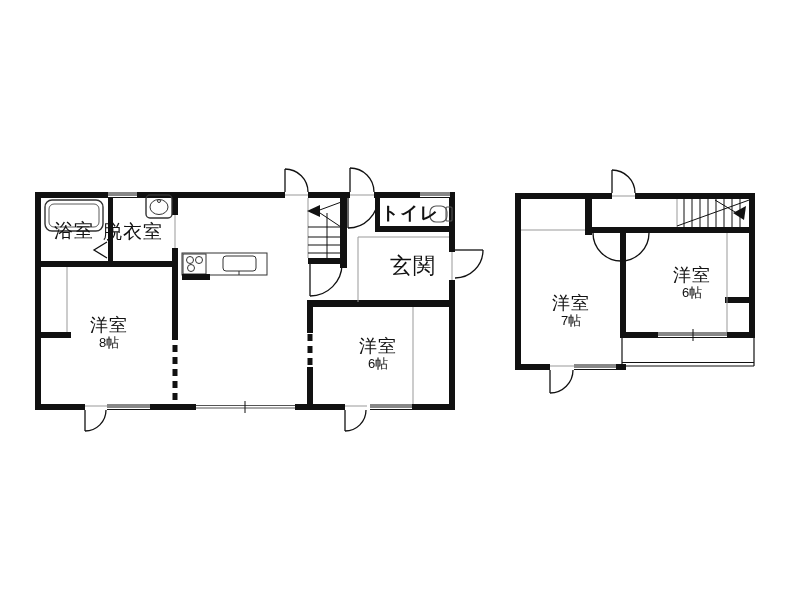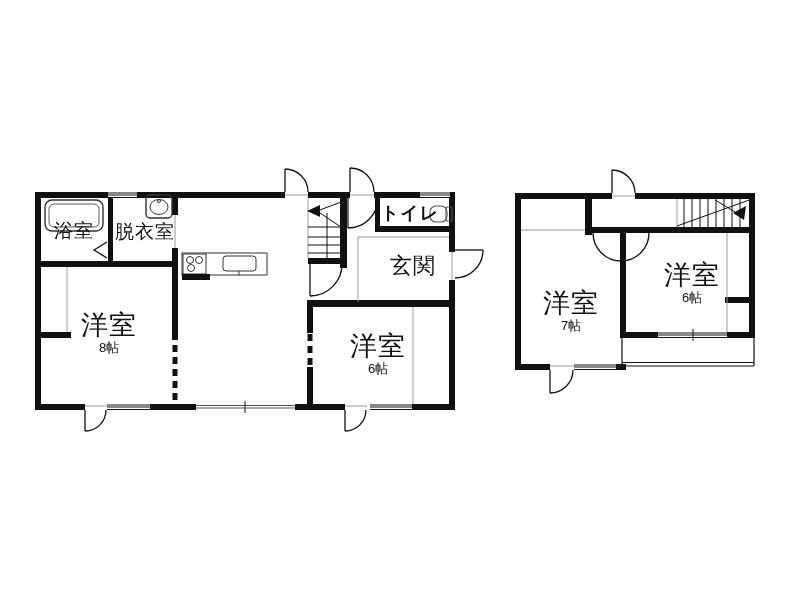--- a/index.html
+++ b/index.html
@@ -2,21 +2,21 @@
 <html><head>
 <meta charset="utf-8">
 <style>
   html,body{margin:0;padding:0;background:#fff;}
   .canvas{position:relative;width:800px;height:600px;background:#ffffff;overflow:hidden;
           font-family:"Liberation Sans","DejaVu Sans",sans-serif;}
   .plan-svg{position:absolute;left:0;top:0;}
   .lbl{position:absolute;transform:translate(-50%,-50%);text-align:center;color:#111;
        line-height:1.1;white-space:nowrap;letter-spacing:1px;}
   .lbl .sub{display:block;letter-spacing:0;}
-  .f19{font-size:19px;} .f18{font-size:18px;font-weight:bold;} .f21{font-size:27px;} .f22{font-size:22px;}
+  .f19{font-size:19px;} .f18{font-size:18px;font-weight:bold;} .f21{font-size:18px;} .f22{font-size:22px;}
   .ldk-main{font-size:23px;letter-spacing:1px;}
   .s19{font-size:13px;} .s20{font-size:20px;}
 </style>
 </head>
 <body>
 
 <div class="canvas">
 
 <svg class="plan-svg" width="800" height="600" viewBox="0 0 800 600">
 
@@ -222,21 +222,21 @@
     <g stroke="#111" stroke-width="1.2" fill="none">
       <line x1="622" y1="338" x2="622" y2="366"></line>
       <line x1="754" y1="338" x2="754" y2="366"></line>
       <line x1="622" y1="362.5" x2="754" y2="362.5"></line>
       <line x1="622" y1="366" x2="754" y2="366"></line>
     </g>
   </g>
 </svg>
 
 <div class="lbl f19" style="left:74px;top:231px;">浴室</div>
-<div class="lbl f19" style="left:145px;top:232px;">脱衣室</div>
+<div class="lbl f19" style="left:133px;top:232px;">脱衣室</div>
 
 
 <div class="lbl" style="left:109px;top:333px;">
   <span class="f21">洋室</span>
   <span class="sub s19">8帖</span>
 </div>
 
 <div class="lbl f18" style="left:410px;top:214px;">トイレ</div>
 <div class="lbl f22" style="left:413px;top:266px;">玄関</div>
 

